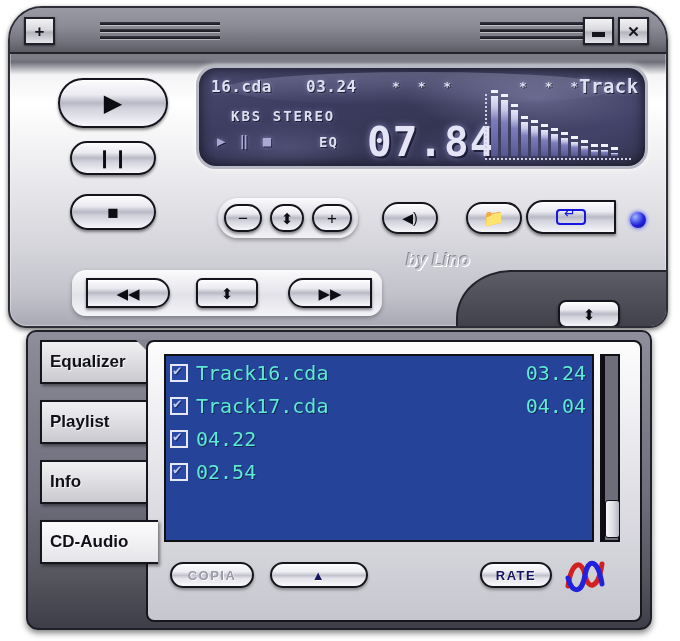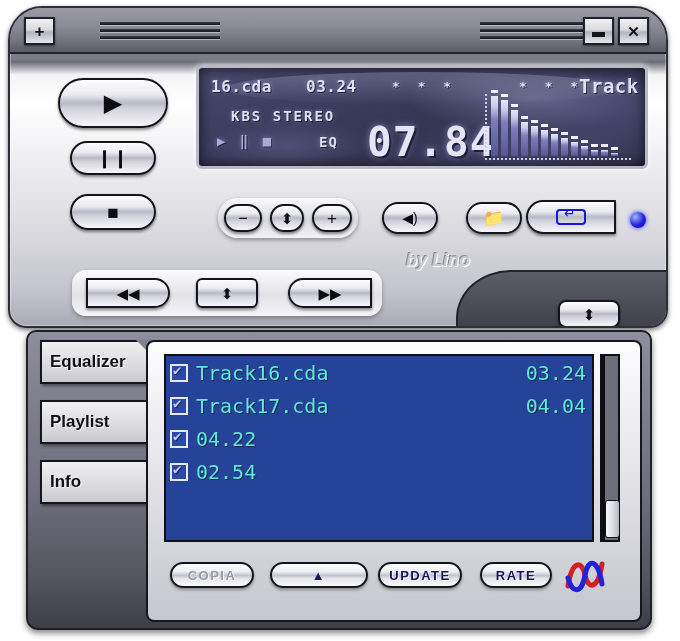--- a/index.html
+++ b/index.html
@@ -49,21 +49,21 @@
     background: linear-gradient(180deg,#f2f2f5 0%,#d8d8de 45%,#b4b4bd 55%,#e6e6eb 100%);
     display: flex; align-items: center; justify-content: center;
     font-size: 17px; font-weight: bold; color: #15151c; line-height: 1;
     box-shadow: 0 1px 2px rgba(0,0,0,.5);
     cursor: pointer;
   }
 
   
   .lcd {
     position: absolute; left: 186px; top: 57px; width: 452px; height: 104px;
-    border-radius: 6px;
+    border-radius: 20px;
     background:
       radial-gradient(ellipse 180px 50px at 75% 30%, rgba(140,140,185,.55), rgba(0,0,0,0) 70%),
       radial-gradient(ellipse 120px 40px at 20% 80%, rgba(120,120,170,.35), rgba(0,0,0,0) 70%),
       linear-gradient(160deg,#4a4a70 0%,#3c3c60 30%,#353553 55%,#43436a 80%,#33334f 100%);
     border: 3px solid #b9b9c6;
     box-shadow: inset 0 0 14px rgba(0,0,0,.7), 0 0 6px rgba(255,255,255,.8);
     box-sizing: border-box;
     overflow: hidden;
   }
   .lcd .sheen {
@@ -398,20 +398,23 @@
     <div class="tabs" id="tabs">
         <div class="tab first-cut">
           <span>Equalizer</span>
         </div>
         <div class="tab">
           <span>Playlist</span>
         </div>
         <div class="tab">
           <span>Info</span>
         </div>
+        <div class="tab active">
+          <span>CD-Audio</span>
+        </div>
       </div>
 
     <div class="content-card">
 
       <div class="list-box" id="list-box">
           <div class="row">
             <span class="chk"></span>
             <span class="nm">Track16.cda</span>
             <span class="tm">03.24</span>
           </div>
@@ -432,21 +435,20 @@
 
       <div class="scrollbar">
         <div class="thumb"></div>
       </div>
 
       <div class="bottom-btns">
         <div class="mini-pill b-copia">COPIA</div>
         <div class="mini-pill b-eject">
           <span>▲</span>
         </div>
-        <div class="mini-pill b-update">UPDATE</div>
         <div class="mini-pill b-rate">RATE</div>
         <svg class="wave-logo" viewBox="0 0 44 42">
           <path d="M6 32 C10 6, 20 6, 23 21 C26 36, 36 36, 40 10" fill="none" stroke="#d32020" stroke-width="5" stroke-linecap="round"></path>
           <path d="M6 24 C10 40, 20 40, 23 21 C26 4, 36 4, 40 30" fill="none" stroke="#2222dd" stroke-width="5" stroke-linecap="round"></path>
         </svg>
       </div>
     </div>
   </div>
 </div>
 

